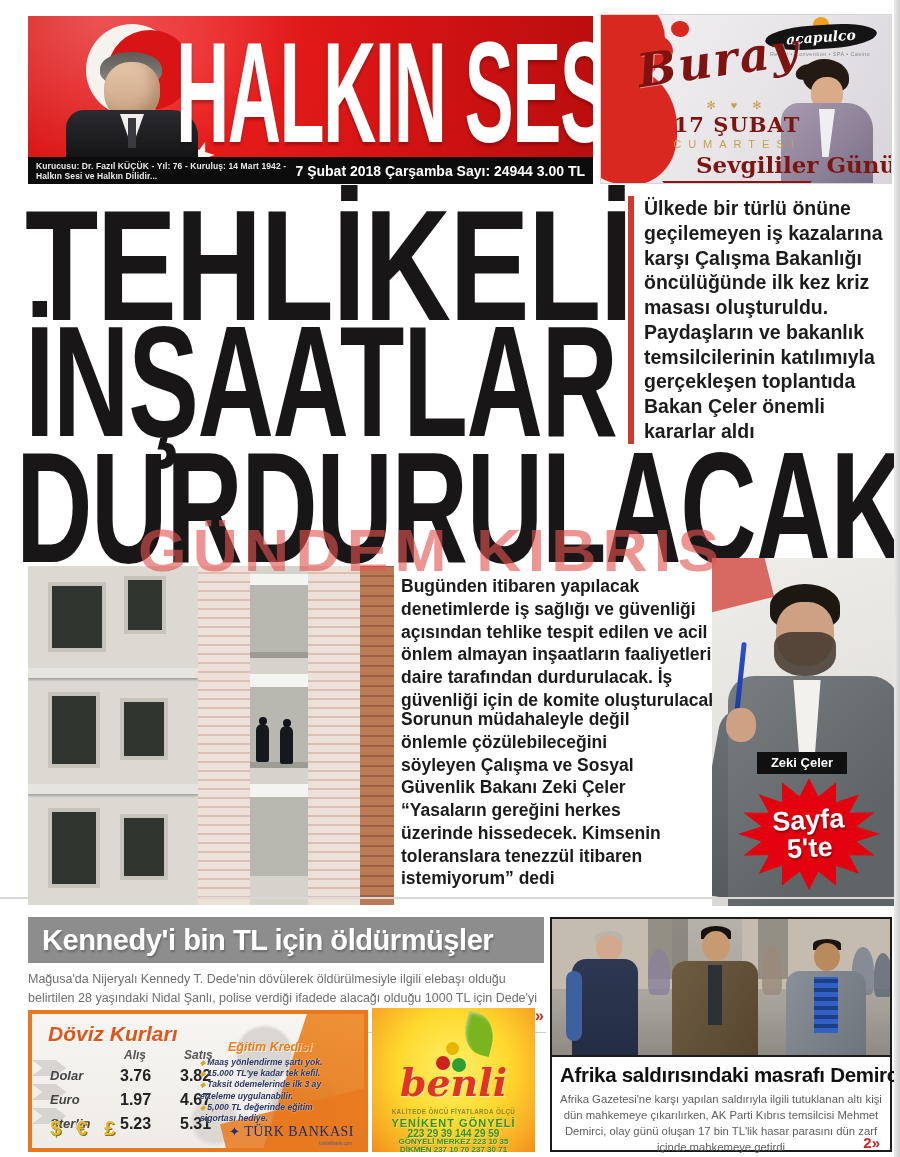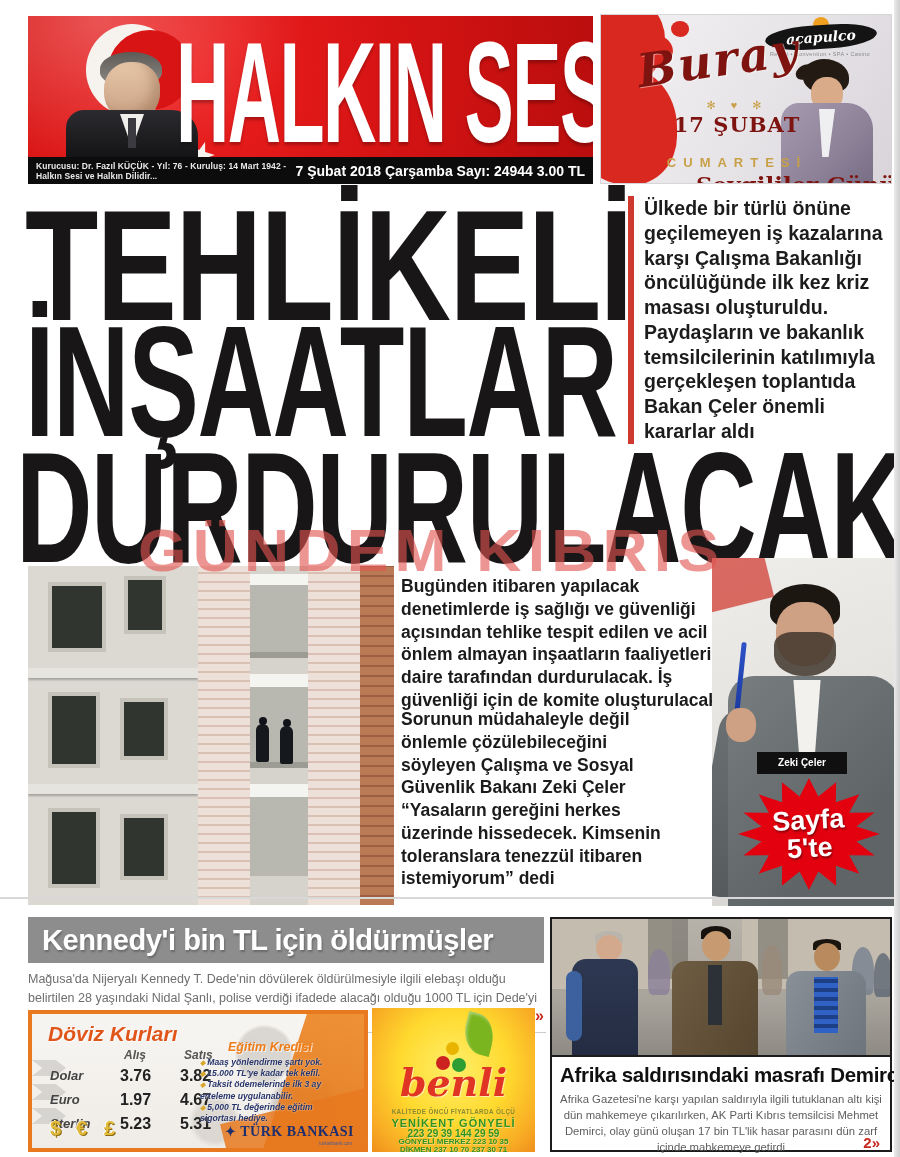--- a/index.html
+++ b/index.html
@@ -83,21 +83,21 @@
   .singer-face { position:absolute; right:48px; top:62px; width:32px; height:34px; background:#d9ab88;
     border-radius:46%; }
   .singer-body { position:absolute; right:18px; top:88px; width:92px; height:82px;
     background:linear-gradient(135deg,#a59ab0 0%,#8d8298 60%,#776d84 100%); border-radius:18px 26px 0 0; }
   .singer-shirt { position:absolute; right:56px; top:94px; width:16px; height:48px; background:#efeef0;
     clip-path:polygon(0 0,100% 0,60% 100%,20% 100%); }
   #buray-center { position:absolute; left:52px; top:84px; width:168px; text-align:center; }
   .gold-orn { color:#c8a048; font-size:11px; letter-spacing:6px; }
   #buray-date { color:#7e1410; font-weight:700; font-size:21px; letter-spacing:1px;
     font-family:"DejaVu Serif", serif; }
-  #buray-day { color:#c8a048; font-weight:700; font-size:13px; letter-spacing:7px; margin-top:18px; }
+  #buray-day { color:#c8a048; font-weight:400; font-size:11px; letter-spacing:7px; margin-top:1px; }
   #buray-event { color:#7e1410; font-weight:700; font-size:23px; font-family:"DejaVu Serif", serif;
     margin-top:1px; white-space:nowrap;margin-left:43px; }
   #buray-ribbon { margin:3px auto 0; width:150px; height:13px; background:#8c1511; color:#f3e3c0;
     font-size:7px; font-weight:700; line-height:13px; letter-spacing:2px;
     clip-path:polygon(0 0,100% 0,96% 50%,100% 100%,0 100%,4% 50%); }
 
   
   .headline { color:#181617; font-weight:700; line-height:1; white-space:nowrap;
     transform-origin:0 0; letter-spacing:-2px; }
   #hl1 { left:25px; top:186px; font-size:158px; transform:scaleX(0.76); }
@@ -148,21 +148,21 @@
   .zeki-body { position:absolute; left:16px; top:118px; width:172px; height:230px;
     background:linear-gradient(135deg,#787d80 0%,#5f6467 70%); border-radius:26px 30px 0 0; }
   .zeki-shirt { position:absolute; left:78px; top:122px; width:34px; height:90px; background:#f2f1ee;
     clip-path:polygon(10% 0,90% 0,70% 100%,30% 100%); }
   .zeki-arm { position:absolute; left:-6px; top:150px; width:54px; height:190px;
     background:linear-gradient(#6c7174,#565b5e); border-radius:24px; transform:rotate(10deg); }
   .zeki-hand { position:absolute; left:14px; top:150px; width:30px; height:34px; background:#cfa184; border-radius:45%; }
   .zeki-pen { position:absolute; left:26px; top:84px; width:5px; height:72px;
     background:linear-gradient(#2d52c8,#1a3aa0); border-radius:2px; transform:rotate(6deg); }
   #zeki-label { left:757px; top:752px; width:90px; height:22px; background:#101010; z-index:45;
-    color:#fff; font-size:10px; font-weight:700; text-align:center; line-height:22px; }
+    color:#fff; font-size:13px; font-weight:700; text-align:center; line-height:22px; }
   
   #starburst { left:738px; top:778px; width:142px; height:112px; z-index:46; }
   .star-shape { position:absolute; inset:0;
     clip-path:polygon(100% 50%,83.4% 56.6%,96.2% 69.1%,78.3% 68.9%,85.4% 85.4%,68.9% 78.3%,69.1% 96.2%,56.6% 83.4%,50% 100%,43.4% 83.4%,30.9% 96.2%,31.1% 78.3%,14.6% 85.4%,21.7% 68.9%,3.8% 69.1%,16.6% 56.6%,0% 50%,16.6% 43.4%,3.8% 30.9%,21.7% 31.1%,14.6% 14.6%,31.1% 21.7%,30.9% 3.8%,43.4% 16.6%,50% 0%,56.6% 16.6%,69.1% 3.8%,68.9% 21.7%,85.4% 14.6%,78.3% 31.1%,96.2% 30.9%,83.4% 43.4%);
     background:#e3000f; }
   .star-inner { position:absolute; inset:0; display:flex; flex-direction:column; align-items:center;
     justify-content:center; color:#fff; font-weight:700; font-size:27px; line-height:1.05;
     transform:rotate(-3deg); text-shadow:1px 2px 2px rgba(0,0,0,.4); }
 
   
@@ -198,21 +198,21 @@
   .rate-cur { position:absolute; font-style:italic; font-size:13px; color:#444; font-weight:700; }
   .rate-val { position:absolute; font-size:16px; font-weight:700; color:#222; }
   .cur-sym { position:absolute; bottom:8px; font-size:20px; font-weight:700; color:#e3b93a;
     text-shadow:1px 1px 0 #8a6a10, -1px 0 0 #fff; }
   #credit { position:absolute; left:168px; top:26px; width:140px; z-index:5; }
   #credit-title { color:#ef7d1a; font-weight:700; font-style:italic; font-size:12.5px;
     text-align:center; text-shadow:1px 1px 0 rgba(255,255,255,.7); margin-bottom:3px; }
   .bullet { font-size:8.6px; font-style:italic; font-weight:700; color:#27356a; line-height:1.3;
     text-shadow:0 0 2px rgba(255,255,255,.8); }
   .bullet::before { content:"◆ "; color:#d8a72a; font-size:7px; }
-  #bank-logo { position:absolute; right:10px; bottom:8px; z-index:6; color:#1d2f6e; font-weight:700;
+  #bank-logo { position:absolute; right:10px; bottom:8px; z-index:6; color:#1d2f6e; font-weight:400;
     font-size:14px; letter-spacing:.5px; font-family:"Liberation Serif", serif; }
   #bank-logo .orb { color:#1d2f6e; font-size:13px; }
   #bank-logo-sub { position:absolute; right:12px; bottom:2px; z-index:6; color:#4a5a96; font-size:4.5px; }
 
   
   #ad-benli { left:372px; top:1008px; width:163px; height:144px; overflow:hidden;
     background:radial-gradient(ellipse at 50% 42%, #ffef6a 0%, #ffd92e 48%, #f8ab24 82%, #ef8f1c 100%); }
   .benli-leaf { position:absolute; left:92px; top:6px; width:30px; height:40px; background:#7ab520;
     border-radius:0 70% 0 70%; transform:rotate(14deg);
     box-shadow:inset 2px 2px 3px rgba(255,255,255,.4); }

